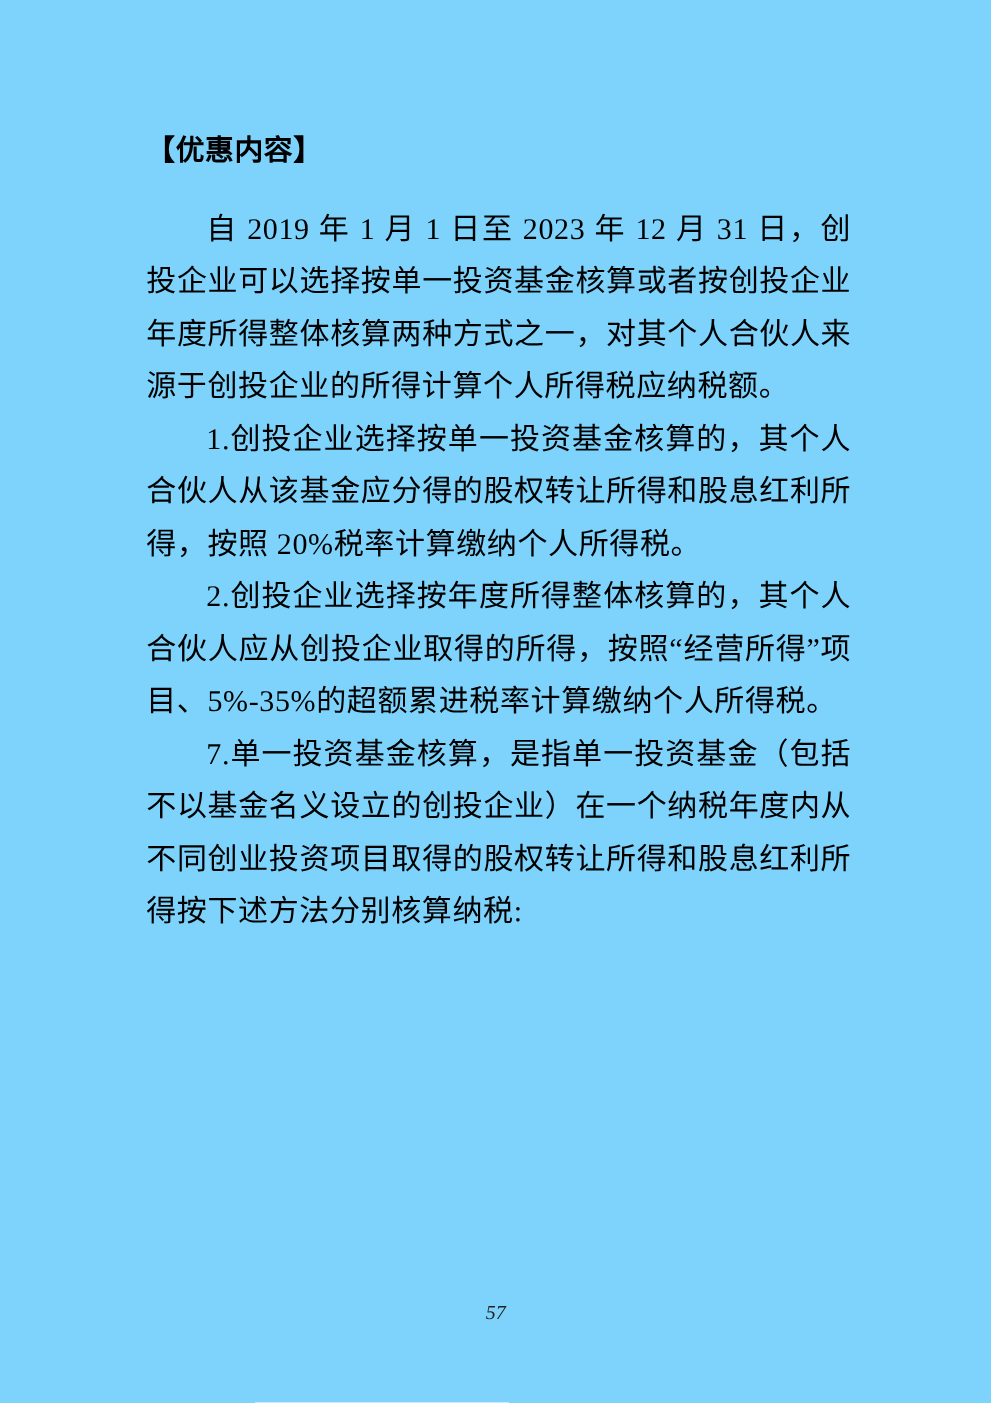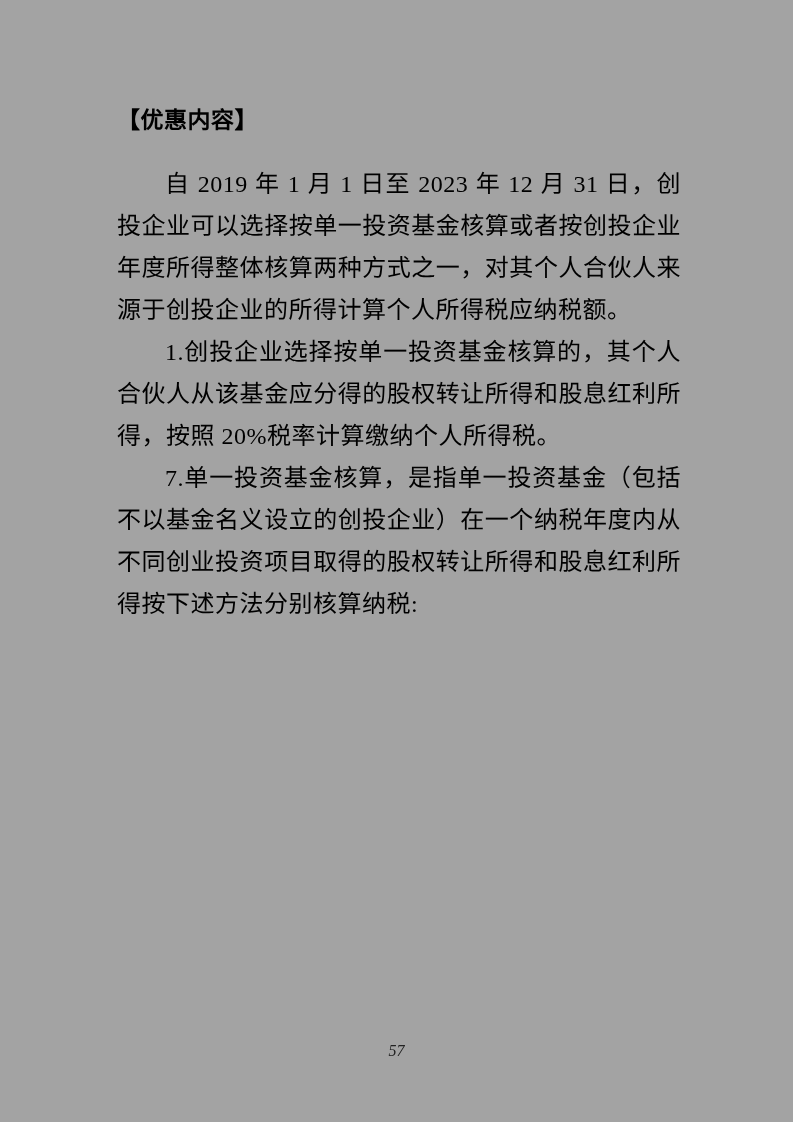--- a/index.html
+++ b/index.html
@@ -8,21 +8,21 @@
     height: 1122px;
     background: #ffffff;
     overflow: hidden;
     font-family: "Liberation Serif", "DejaVu Serif", serif;
     color: #000000;
   }
   .page {
     position: relative;
     width: 793px;
     height: 1122px;
-    background: #a3a3a3;
+    background: #7dd3fc;
     padding: 100px 112px 0 117px;
   }
   .section-heading {
     font-size: 23px;
     font-weight: bold;
     line-height: 42px;
     letter-spacing: 0.5px;
   }
   .section-heading.first {
     margin-bottom: 21px;
@@ -52,20 +52,21 @@
 </style>
 </head>
 <body>
 
 <div class="page">
 
   <div class="section">
     <h2 class="section-heading first">【优惠内容】</h2>
     <p class="body-paragraph">自 2019 年 1 月 1 日至 2023 年 12 月 31 日，创投企业可以选择按单一投资基金核算或者按创投企业年度所得整体核算两种方式之一，对其个人合伙人来源于创投企业的所得计算个人所得税应纳税额。</p>
     <p class="body-paragraph">1.创投企业选择按单一投资基金核算的，其个人合伙人从该基金应分得的股权转让所得和股息红利所得，按照 20%税率计算缴纳个人所得税。</p>
+    <p class="body-paragraph">2.创投企业选择按年度所得整体核算的，其个人合伙人应从创投企业取得的所得，按照“经营所得”项目、5%-35%的超额累进税率计算缴纳个人所得税。</p>
   </div>
 
   <div class="section">
     <p class="body-paragraph">7.单一投资基金核算，是指单一投资基金（包括不以基金名义设立的创投企业）在一个纳税年度内从不同创业投资项目取得的股权转让所得和股息红利所得按下述方法分别核算纳税:</p>
   </div>
 
   <div class="page-number">57</div>
 
 </div>
 

